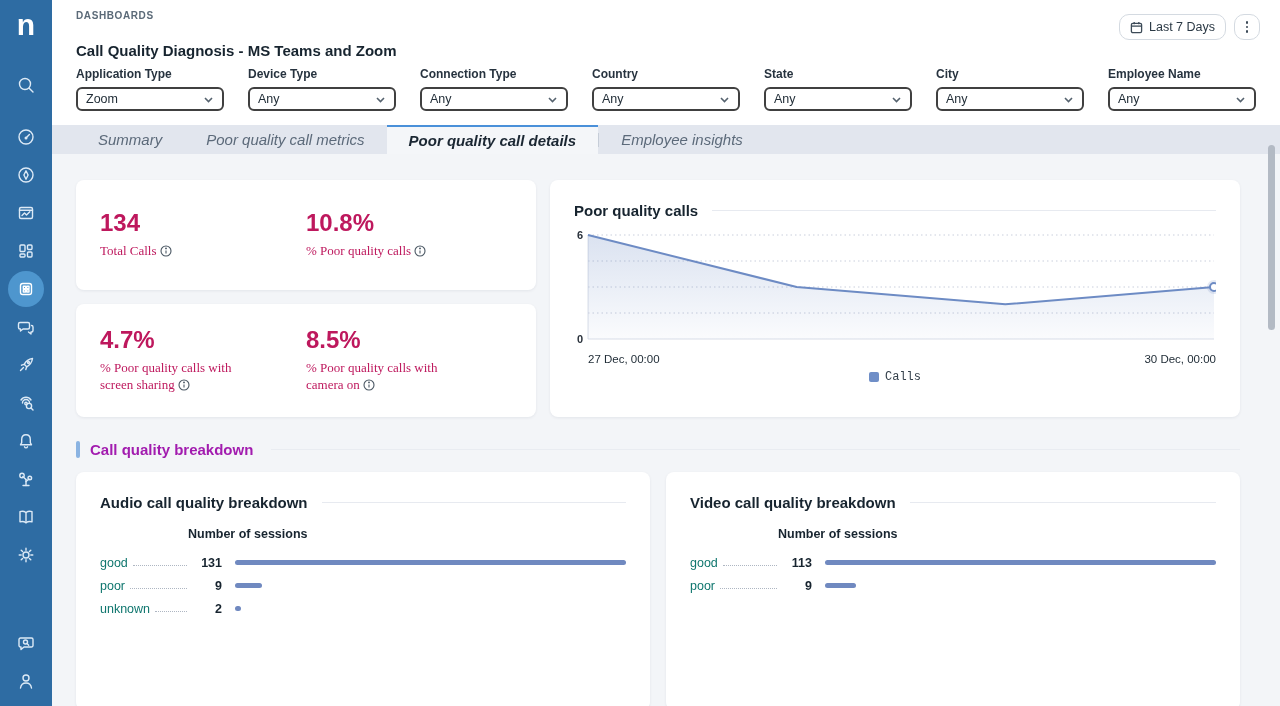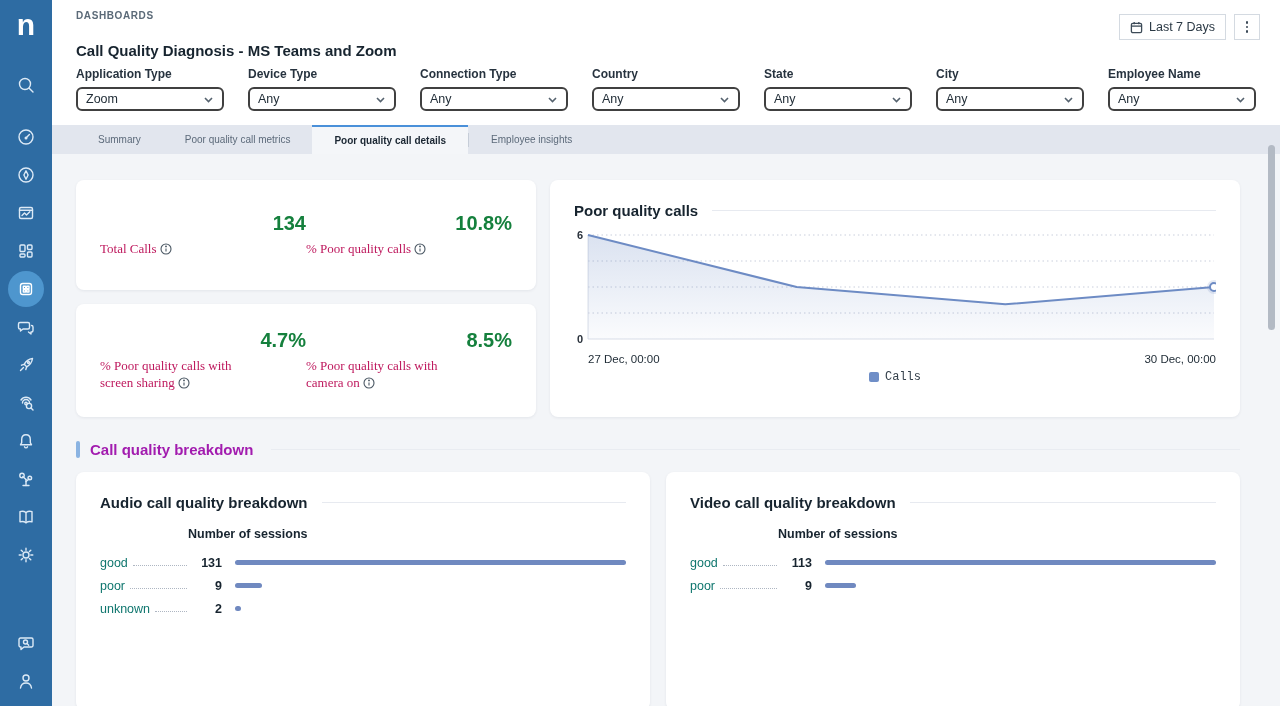--- a/index.html
+++ b/index.html
@@ -21,47 +21,47 @@
     display:flex; align-items:center; justify-content:center; }
   .active-wrap svg { stroke:#fff; }
 
   
   .main { flex:1; display:flex; flex-direction:column; position:relative; }
 
   .topbar { background:#fff; padding:10px 20px 6px 24px; display:flex; justify-content:space-between; align-items:flex-start; }
   .breadcrumb { font-size:10px; font-weight:bold; letter-spacing:.6px; color:#5b6a78; margin-bottom:21px; }
   .page-title { font-size:15px; font-weight:bold; color:#17242f; }
   .topbar-actions { display:flex; gap:8px; align-items:center; padding-top:4px; }
-  .btn { display:flex; align-items:center; gap:6px; border:1px solid #d4dae1; border-radius:0;
+  .btn { display:flex; align-items:center; gap:6px; border:1px solid #d4dae1; border-radius:10px;
     background:#fff; padding:4px 10px; font-size:12.5px; color:#2a3844; cursor:pointer; height:26px; }
   .btn svg { width:13px; height:13px; stroke:#3c4a57; stroke-width:1.4; fill:none; }
   .kebab { width:26px; justify-content:center; padding:4px 0; flex-direction:column; gap:2px; }
   .kebab i { width:2.5px; height:2.5px; border-radius:50%; background:#3c4a57; display:block; }
 
   .filters { background:#fff; padding:2px 24px 14px 24px; display:flex; gap:24px; }
   .filter { flex:1; min-width:0; }
   .filter-label { font-size:12px; font-weight:bold; color:#27333f; margin-bottom:6px; }
   .fselect { border:2px solid #404040; border-radius:6px; height:24px; display:flex; align-items:center;
     justify-content:space-between; padding:0 8px; font-size:12.5px; color:#222e38; cursor:pointer; background:#fff; }
   .fselect svg { width:11px; height:11px; stroke:#55626e; stroke-width:1.6; fill:none; }
 
   .tabbar { background:#e2e6ee; display:flex; align-items:stretch; padding-left:24px; height:29px; }
-  .tab { display:flex; align-items:center; padding:0 22px; font-size:10px; color:#5c6a7a; cursor:pointer; position:relative; }
+  .tab { display:flex; align-items:center; padding:0 22px; font-size:15px; color:#5c6a7a; cursor:pointer; position:relative;font-style:italic; }
   .tab.active { background:#f4f6f9; color:#1b2733; font-weight:bold; border-top:2px solid #4a90d9; }
   .tab-divider { width:1px; background:#c6cdd8; height:14px; align-self:center; }
 
   .content { flex:1; background:#f3f5f8; padding:26px 40px 0 24px; overflow:hidden; }
   .card { background:#fff; border-radius:8px; box-shadow:0 1px 3px rgba(20,30,50,.07); }
 
   .row1 { display:flex; gap:14px; }
   .col-kpi { width:460px; display:flex; flex-direction:column; gap:14px; flex-shrink:0; }
   .kpi-card { padding:0 24px; display:flex; align-items:center; }
   .kpi-card.c1 { height:110px; } .kpi-card.c2 { height:113px; }
   .kpi { flex:1; }
-  .kpi-value { font-size:20px; font-weight:bold; color:#15803d; margin-bottom:5px;text-align:right; }
+  .kpi-value { font-size:24px; font-weight:bold; color:#be185d; margin-bottom:5px; }
   .kpi-label { font-size:13px; color:#be185d; line-height:17px; max-width:150px;font-family:Liberation Serif, serif; }
   .info-icon { display:inline-block; vertical-align:-2px; margin-left:3px; cursor:pointer; }
   .info-icon svg { width:12px; height:12px; stroke:#4a5763; stroke-width:1.1; fill:none; }
 
   .chart-card { flex:1; height:237px; padding:22px 24px; display:flex; flex-direction:column; }
   .card-title-row { display:flex; align-items:center; gap:14px; }
   .card-title { font-size:15px; font-weight:bold; color:#17242f; white-space:nowrap; }
   .title-rule { flex:1; height:1px; background:#e7eaf0; }
   .line-chart-wrap { margin-top:10px; }
   .xlabels { display:flex; justify-content:space-between; padding-left:14px; font-size:11.5px; color:#222e38; margin-top:2px; }

